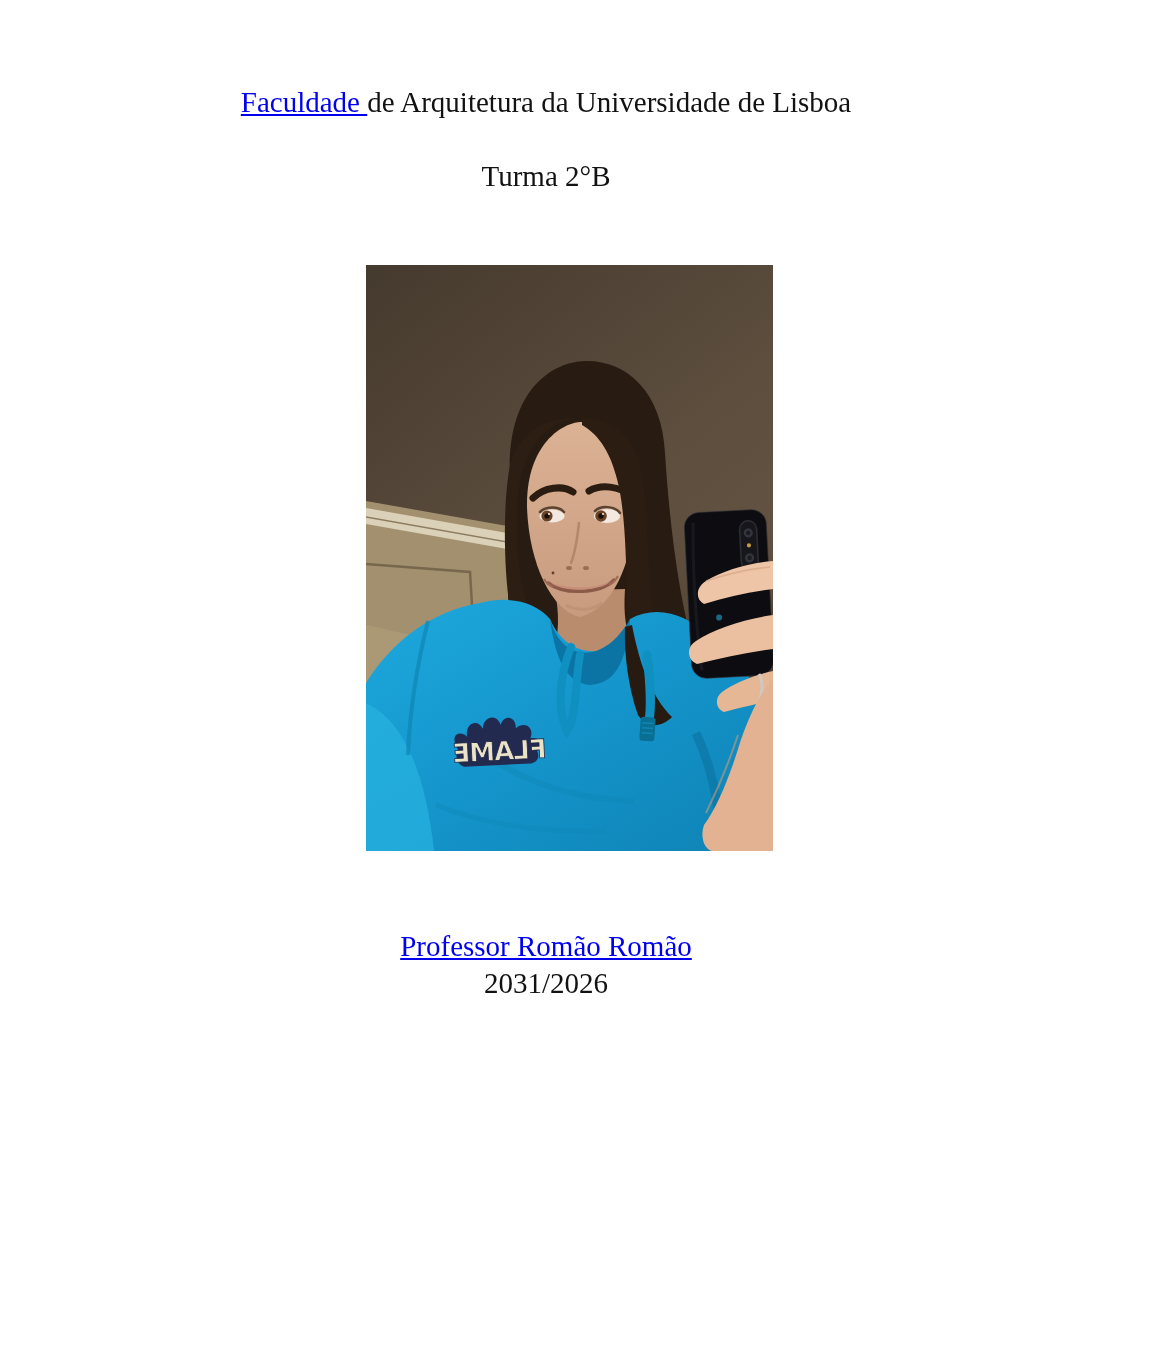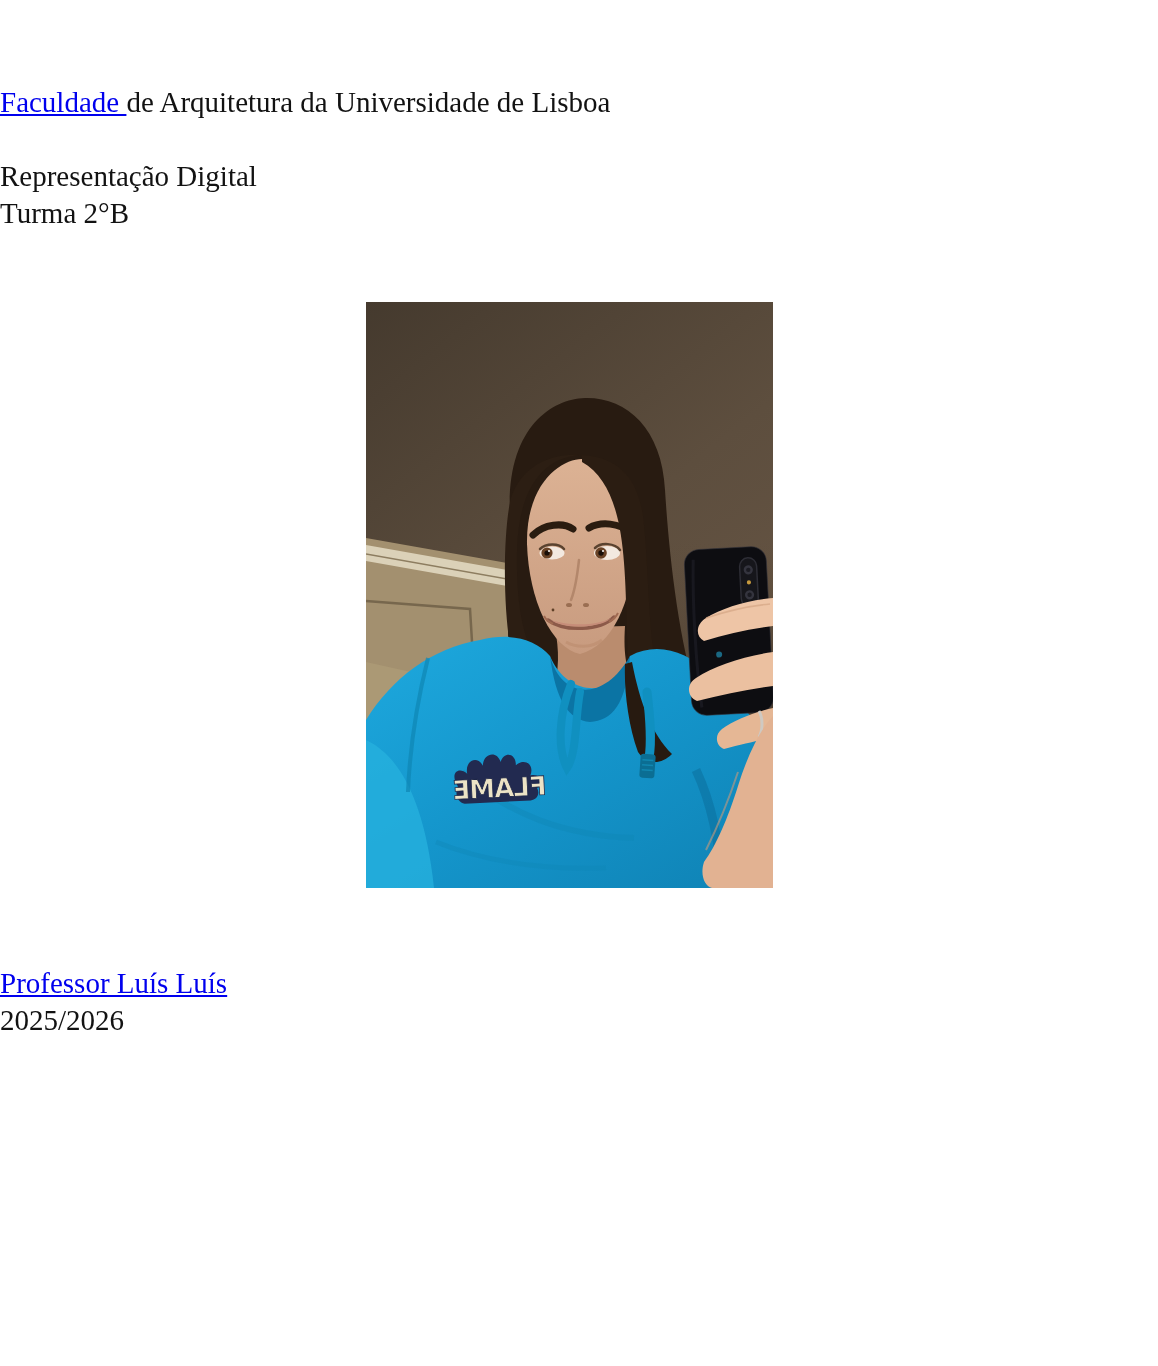--- a/index.html
+++ b/index.html
@@ -5,21 +5,21 @@
   html, body { margin: 0; padding: 0; background: #ffffff; }
   .page {
     position: relative;
     width: 1092px;
     height: 1366px;
     background: var(--background, #ffffff);
     color: var(--text, #121212);
     font-family: "Liberation Serif", "DejaVu Serif", serif;
     font-size: 29px;
     line-height: 37px;
-    text-align: left;
+    text-align: center;
     overflow: hidden;
   }
   .doc { padding-top: 84px; }
   .doc p { margin: 0; }
   .blank { height: 37px; }
   a.link {
     color: var(--link, #0000ee);
     text-decoration: underline;
     white-space: pre-wrap;
     cursor: pointer;
@@ -34,21 +34,20 @@
   figure.photo svg { display: block; }
 </style>
 </head>
 <body>
 
 <div class="page">
   <div class="doc">
 
     <p><a class="link">Faculdade </a><span>de Arquitetura da Universidade de Lisboa</span></p>
     <div class="blank"></div>
-    <p>Representação Digital</p>
     <p>Turma 2°B</p>
 
     <figure class="photo" role="img" aria-label="Mirror selfie of a student with long dark hair wearing a bright blue FLAME hoodie, holding a black smartphone">
       <svg width="407" height="586" viewBox="0 0 407 586" xmlns="http://www.w3.org/2000/svg">
         <defs>
           <linearGradient id="ceilG" x1="0" y1="0" x2="0.55" y2="1">
             <stop offset="0" stop-color="#453a2e"></stop>
             <stop offset="0.55" stop-color="#5d4e3e"></stop>
             <stop offset="1" stop-color="#685645"></stop>
           </linearGradient>
@@ -162,17 +161,17 @@
           <path d="M407 350 C378 354 348 364 330 376 C320 382 321 395 331 399 C356 393 383 387 407 384 Z" fill="#ebc0a0"></path>
           <path d="M407 406 C388 410 368 418 356 427 C348 433 350 444 358 447 C378 442 394 438 407 436 Z" fill="#e5b795"></path>
           <path d="M393 409 C397 416 397 428 393 435" stroke="#cfc9c2" stroke-width="3" fill="none"></path>
           <path d="M407 414 C394 428 382 452 372 484 C362 516 350 544 338 560 C334 572 338 584 346 586 L407 586 Z" fill="#e2b292"></path>
           <path d="M372 470 C362 500 350 528 340 548" stroke="#c79a7b" stroke-width="2" opacity="0.6" fill="none"></path>
         </g>
       </svg>
     </figure>
 
     <div class="blank"></div>
-    <p><a class="link">Professor Luís Luís</a></p>
-    <p>2025/2026</p>
+    <p><a class="link">Professor Romão Romão</a></p>
+    <p>2031/2026</p>
 
   </div>
 </div>
 
 </body></html>

